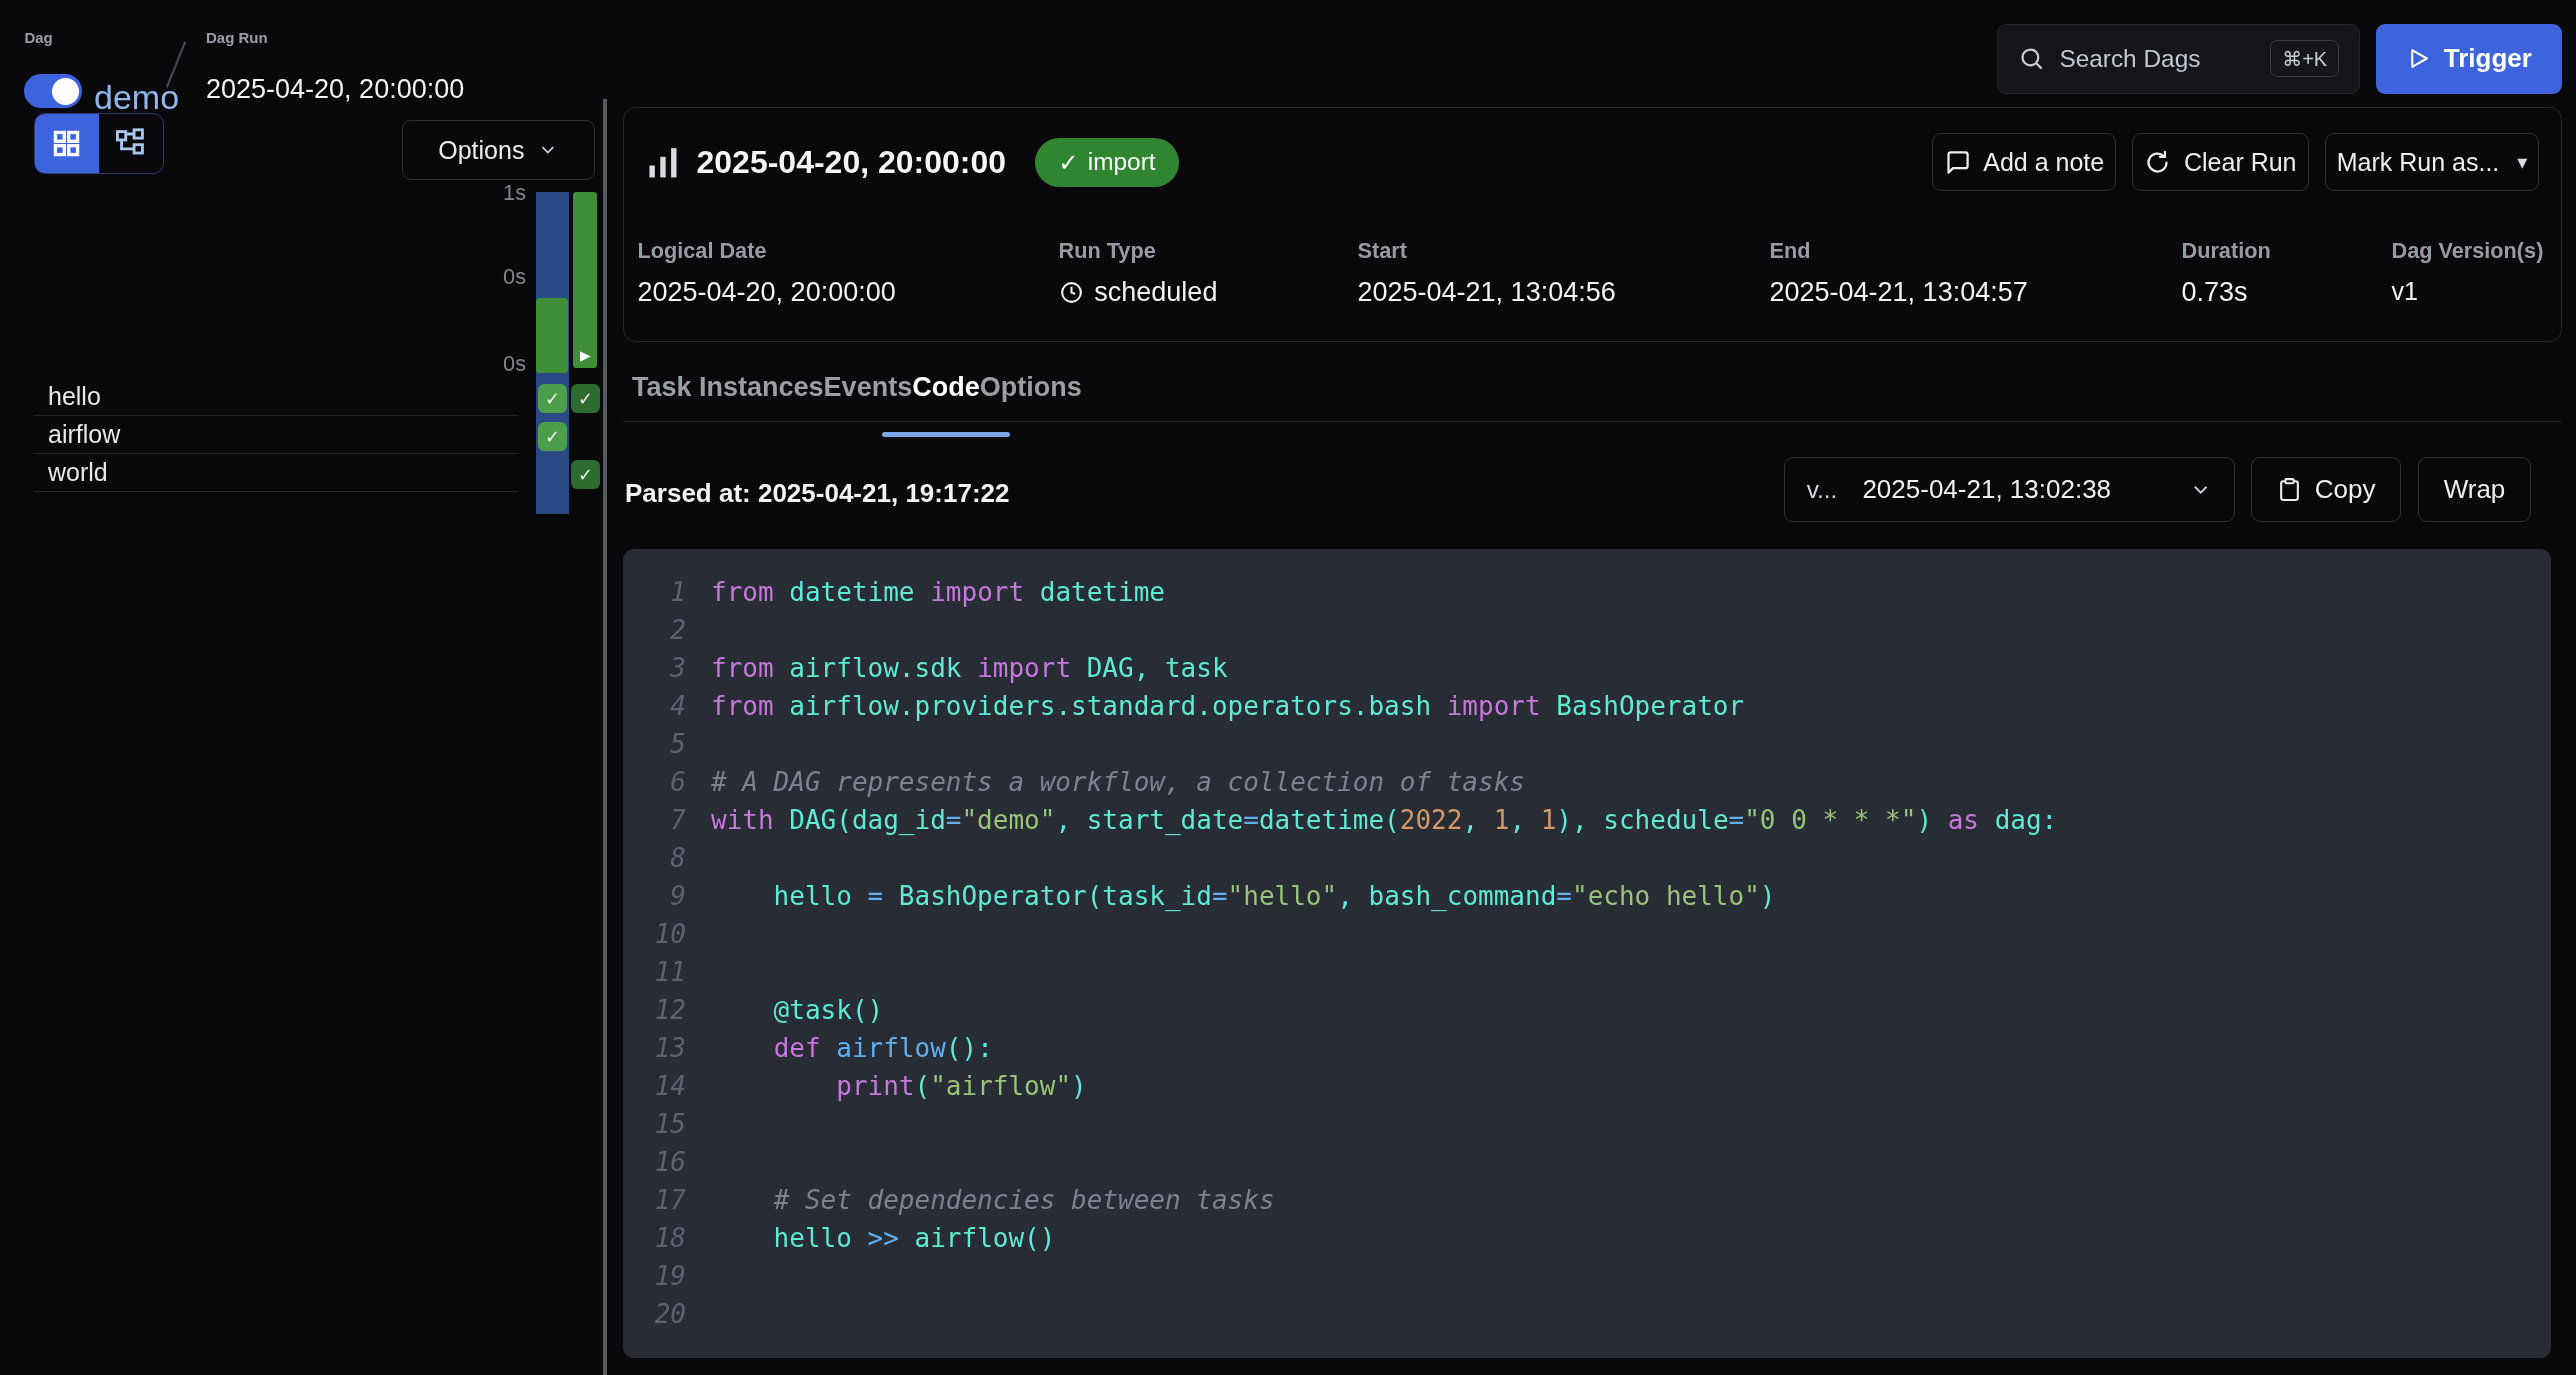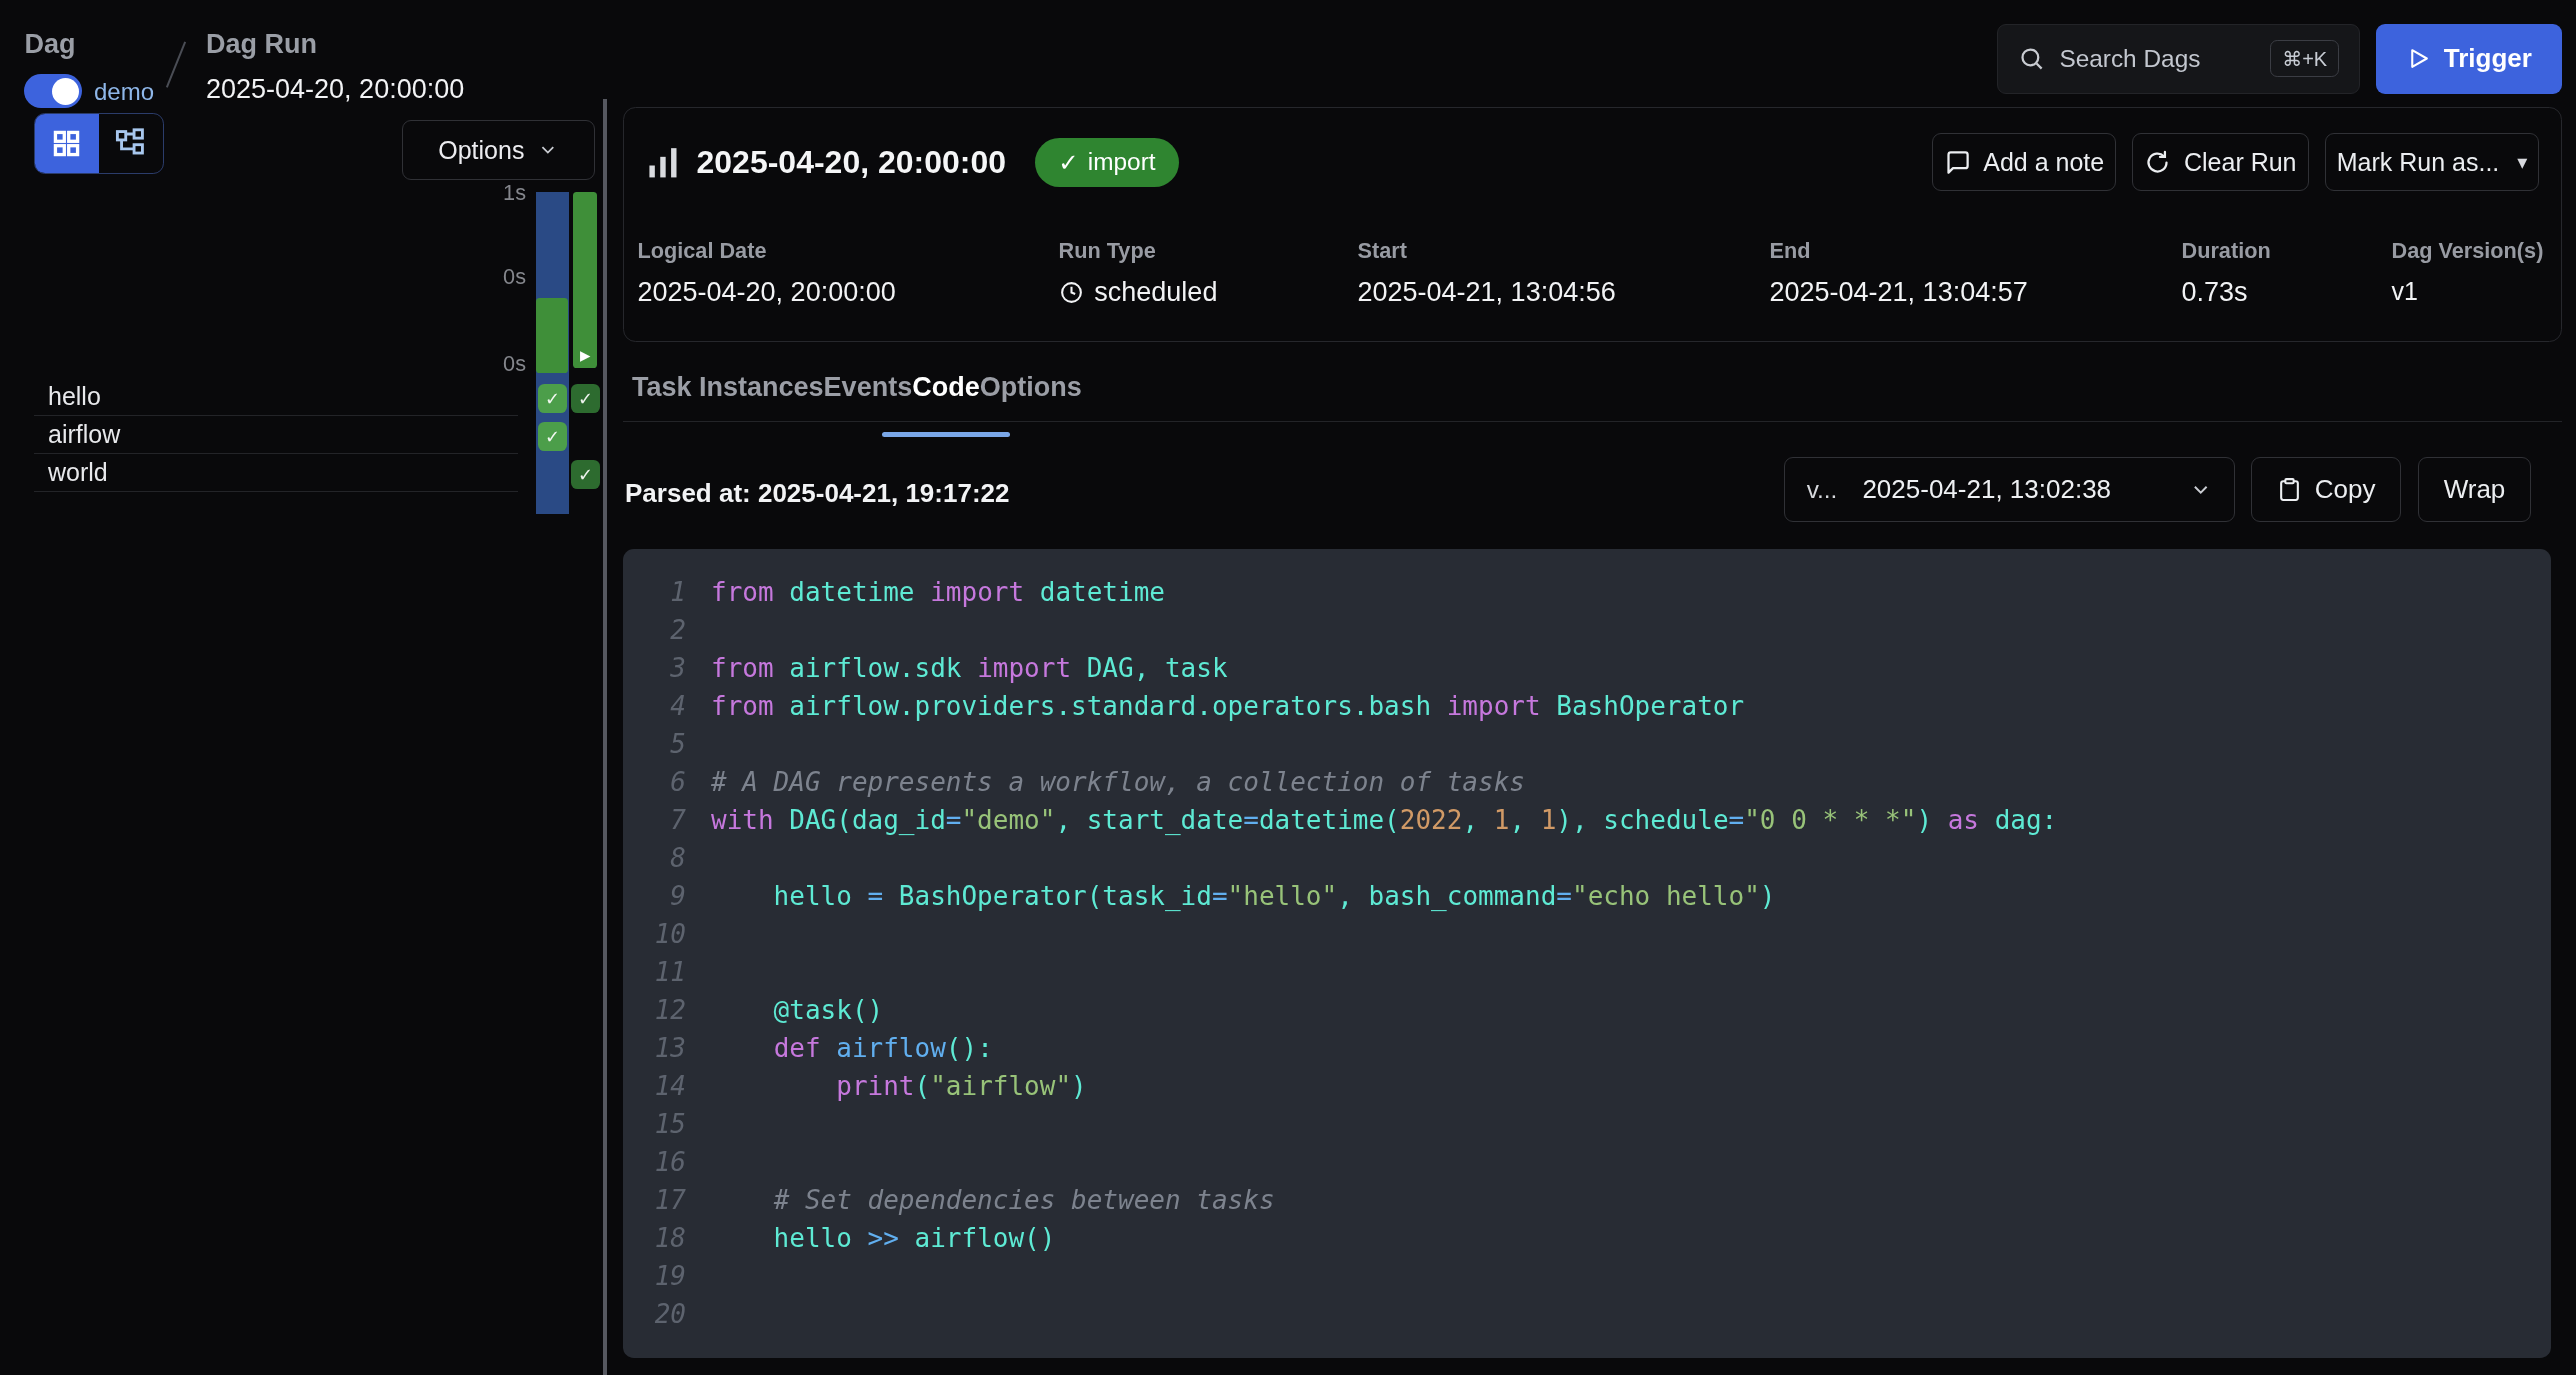--- a/index.html
+++ b/index.html
@@ -6,27 +6,27 @@
   html,body { background:#09090b; }
   body {
     position:relative; width:2576px; height:1376px; overflow:hidden;
     font-family:"Liberation Sans", sans-serif; color:#f2f3f5;
   }
   .icon { display:inline-flex; align-items:center; justify-content:center; }
   .icon svg { display:block; }
 
   
   .topnav { position:absolute; left:0; top:0; width:2576px; height:99px; }
-  .crumb-label { position:absolute; font-size:27px; font-weight:700; color:#9a9ea6;text-align:right; }
+  .crumb-label { position:absolute; font-size:15px; font-weight:700; color:#9a9ea6;text-align:right; }
   #dag-label { left:24.4px; top:29px; }
   #dagrun-label { left:206px; top:29px; }
   .toggle { position:absolute; left:24.4px; top:74px; width:58px; height:34px; border-radius:17px;
             background:var(--accent,#3d63dd); cursor:pointer; }
   .toggle .knob { position:absolute; right:3.6px; top:3.6px; width:27px; height:27px; border-radius:50%; background:#fff; }
-  .dag-link { position:absolute; left:94px; top:78px; font-size:24px; color:var(--link,#8fb7e9); cursor:pointer; }
+  .dag-link { position:absolute; left:94px; top:78px; font-size:34px; color:var(--link,#8fb7e9); cursor:pointer; }
   .crumb-slash { position:absolute; left:175px; top:40px; width:1.8px; height:49px; background:#4a4d55; transform:rotate(22deg); }
   .crumb-value { position:absolute; left:206px; top:74px; font-size:27px; color:#f2f3f5; }
   .search-box { position:absolute; left:1997px; top:23.5px; width:363px; height:70px; background:#151619;
                 border:0.9px solid #232428; border-radius:9px; display:flex; align-items:center; padding:0 20px; gap:14.4px; cursor:pointer; }
   .search-text { font-size:24.4px; color:#c3c7cf; }
   .kbd { margin-left:auto; font-size:20px; color:#c8ccd4; border:0.9px solid #3b3d44; border-radius:7.2px; padding:5.4px 10.8px; }
   .trigger-btn { position:absolute; left:2376px; top:23.5px; width:186px; height:70px; background:var(--accent,#3d63dd);
                  border:none; border-radius:9px; display:flex; align-items:center; justify-content:center; gap:12.6px;
                  color:#fff; font-size:26px; font-weight:600; font-family:inherit; cursor:pointer; }
 

